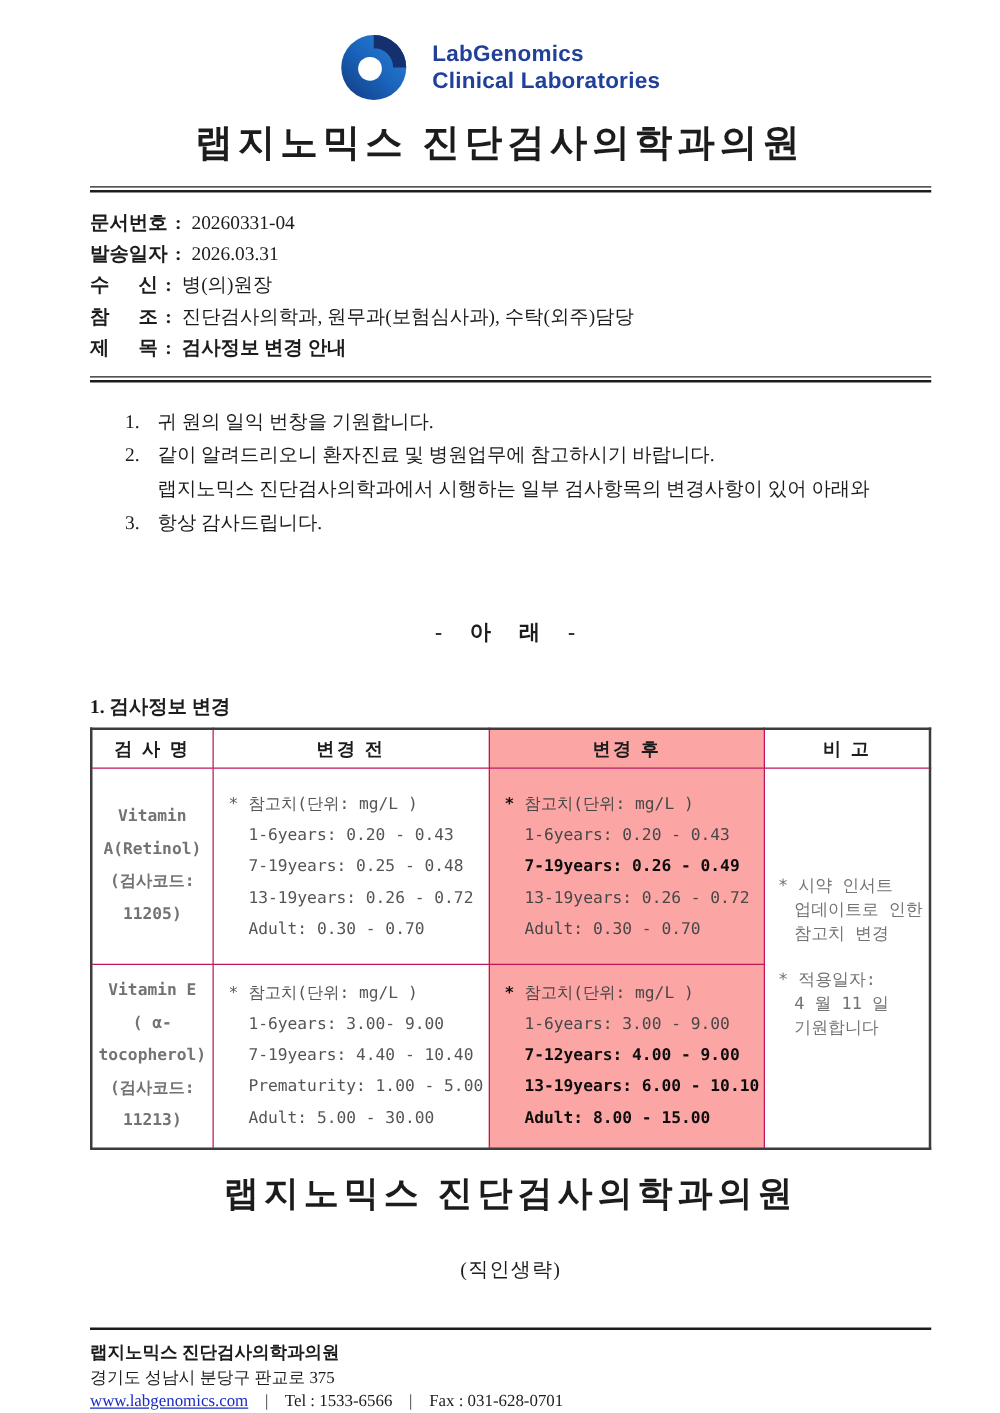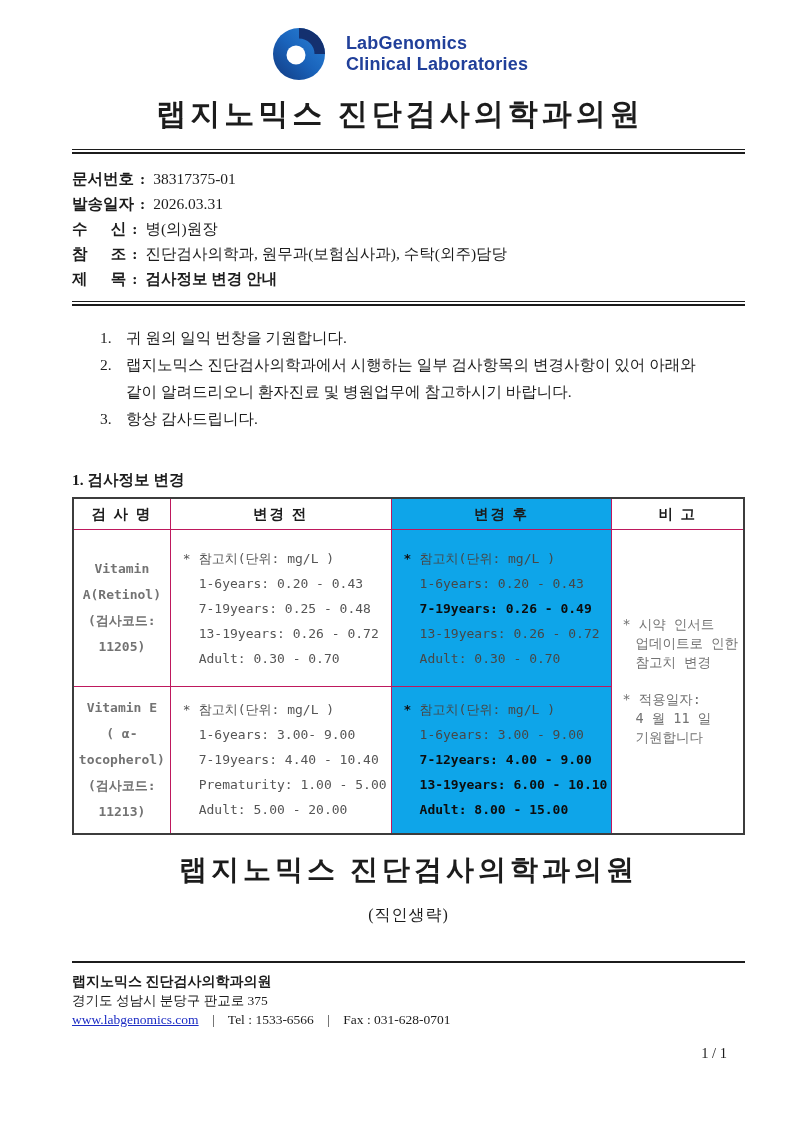--- a/index.html
+++ b/index.html
@@ -41,41 +41,41 @@
 
   .section-title{font-size:15.5px;font-weight:bold;margin-top:38px;}
 
   
   table.chg{border-collapse:collapse;width:100%;margin-top:6px;
     font-family:"DejaVu Sans Mono","Liberation Mono",monospace;font-size:13px;}
   table.chg td,table.chg th{border:1px solid #be185d;}
   table.chg{border:2px solid #3c3c3c;}
   th.hcell{font-size:14.5px;font-weight:bold;letter-spacing:2px;height:28px;
     font-family:"Liberation Serif","DejaVu Serif",serif;border-bottom-width:1.5px !important;}
-  .hl{background:#0ea5e9;}
+  .hl{background:#fca5a5;}
   td.name-cell{text-align:center;vertical-align:middle;color:#737373;font-weight:600;line-height:26px;}
   td.range-cell{vertical-align:middle;padding:10px 4px 10px 12px;color:#555;}
   td.range-cell.after{color:#474747;}
   .ref-line{line-height:25px;white-space:pre;}
   .bullet{display:inline-block;width:16px;}
   td.range-cell.after .bullet{font-weight:bold;color:#111;}
   .range-line{line-height:25px;padding-left:16px;white-space:pre;}
   .range-line.bold{font-weight:bold;color:#0d0d0d;}
   td.note-cell{vertical-align:middle;padding:6px 4px 6px 10px;color:#737373;
     font-size:13.5px;}
   .note-block{line-height:19px;}
   .note-block + .note-block{margin-top:18px;}
   .note-line{white-space:pre;}
   .note-line.cont{padding-left:13px;}
   tr.row1{height:157px;}
   tr.row2{height:147px;margin-left:36px;}
 
   
   .sign-title{text-align:center;font-size:28px;font-weight:bold;letter-spacing:4px;margin-top:16px;}
-  .sign-stamp{text-align:center;font-size:16px;margin-top:16px;letter-spacing:1px;}
+  .sign-stamp{text-align:center;font-size:16px;margin-top:32px;letter-spacing:1px;}
 
   
   .footer-rule{border-top:2px solid #1c1c1c;margin-top:35px;}
   .footer{margin-top:9px;font-size:13.5px;line-height:19px;}
   .footer-company{font-weight:bold;font-size:14px;}
   .footer-link{color:#1b2bc4;text-decoration:underline;cursor:pointer;}
   .footer-sep{margin:0 10px;color:#333;}
   .page-num{text-align:right;font-size:14.5px;margin-top:16px;padding-right:18px;}
 </style>
 </head>
@@ -106,21 +106,21 @@
 
   <div class="main-title">랩지노믹스 진단검사의학과의원</div>
 
   <div class="content">
     <div class="rule-double rule-1"></div>
 
     <div class="doc-info">
       <div class="doc-row">
         <span class="doc-label">문서번호</span>
         <span class="doc-sep">:</span>
-        <span class="doc-value">38317375-01</span>
+        <span class="doc-value">20260331-04</span>
       </div>
       <div class="doc-row">
         <span class="doc-label">발송일자</span>
         <span class="doc-sep">:</span>
         <span class="doc-value">2026.03.31</span>
       </div>
       <div class="doc-row">
         <span class="doc-label">수      신</span>
         <span class="doc-sep">:</span>
         <span class="doc-value">병(의)원장</span>
@@ -140,30 +140,31 @@
     <div class="rule-double rule-2"></div>
 
     <div class="body-list">
       <div class="body-item">
         <span class="body-num">1.</span>
         <span class="body-lines">귀 원의 일익 번창을 기원합니다.</span>
       </div>
       <div class="body-item">
         <span class="body-num">2.</span>
         <span class="body-lines">
+          <span style="display:block;">같이 알려드리오니 환자진료 및 병원업무에 참고하시기 바랍니다.</span>
           <span style="display:block;">랩지노믹스 진단검사의학과에서 시행하는 일부 검사항목의 변경사항이 있어 아래와</span>
-          <span style="display:block;">같이 알려드리오니 환자진료 및 병원업무에 참고하시기 바랍니다.</span>
         </span>
       </div>
       <div class="body-item">
         <span class="body-num">3.</span>
         <span class="body-lines">항상 감사드립니다.</span>
       </div>
     </div>
 
+    <div class="below-divider">- 아 래 -</div>
 
     <div class="section-title">1. 검사정보 변경</div>
 
     <table class="chg">
       <colgroup>
         <col style="width:21.1%">
           <col style="width:28.5%">
           <col style="width:29.9%">
           <col style="width:20.5%">
       </colgroup>
@@ -212,21 +213,21 @@
         <td class="name-cell">
           <div>Vitamin E</div>
           <div>( α-tocopherol)</div>
           <div>(검사코드: 11213)</div>
         </td>
         <td class="range-cell">
           <div class="ref-line"><span class="bullet">*</span><span>참고치(단위: mg/L )</span></div>
           <div class="range-line">1-6years: 3.00- 9.00</div>
           <div class="range-line">7-19years: 4.40 - 10.40</div>
           <div class="range-line">Prematurity: 1.00 - 5.00</div>
-          <div class="range-line">Adult: 5.00 - 20.00</div>
+          <div class="range-line">Adult: 5.00 - 30.00</div>
         </td>
         <td class="range-cell after hl">
           <div class="ref-line"><span class="bullet">*</span><span>참고치(단위: mg/L )</span></div>
           <div class="range-line">1-6years: 3.00 - 9.00</div>
           <div class="range-line bold">7-12years: 4.00 - 9.00</div>
           <div class="range-line bold">13-19years: 6.00 - 10.10</div>
           <div class="range-line bold">Adult: 8.00 - 15.00</div>
         </td>
       </tr>
     </tbody>

